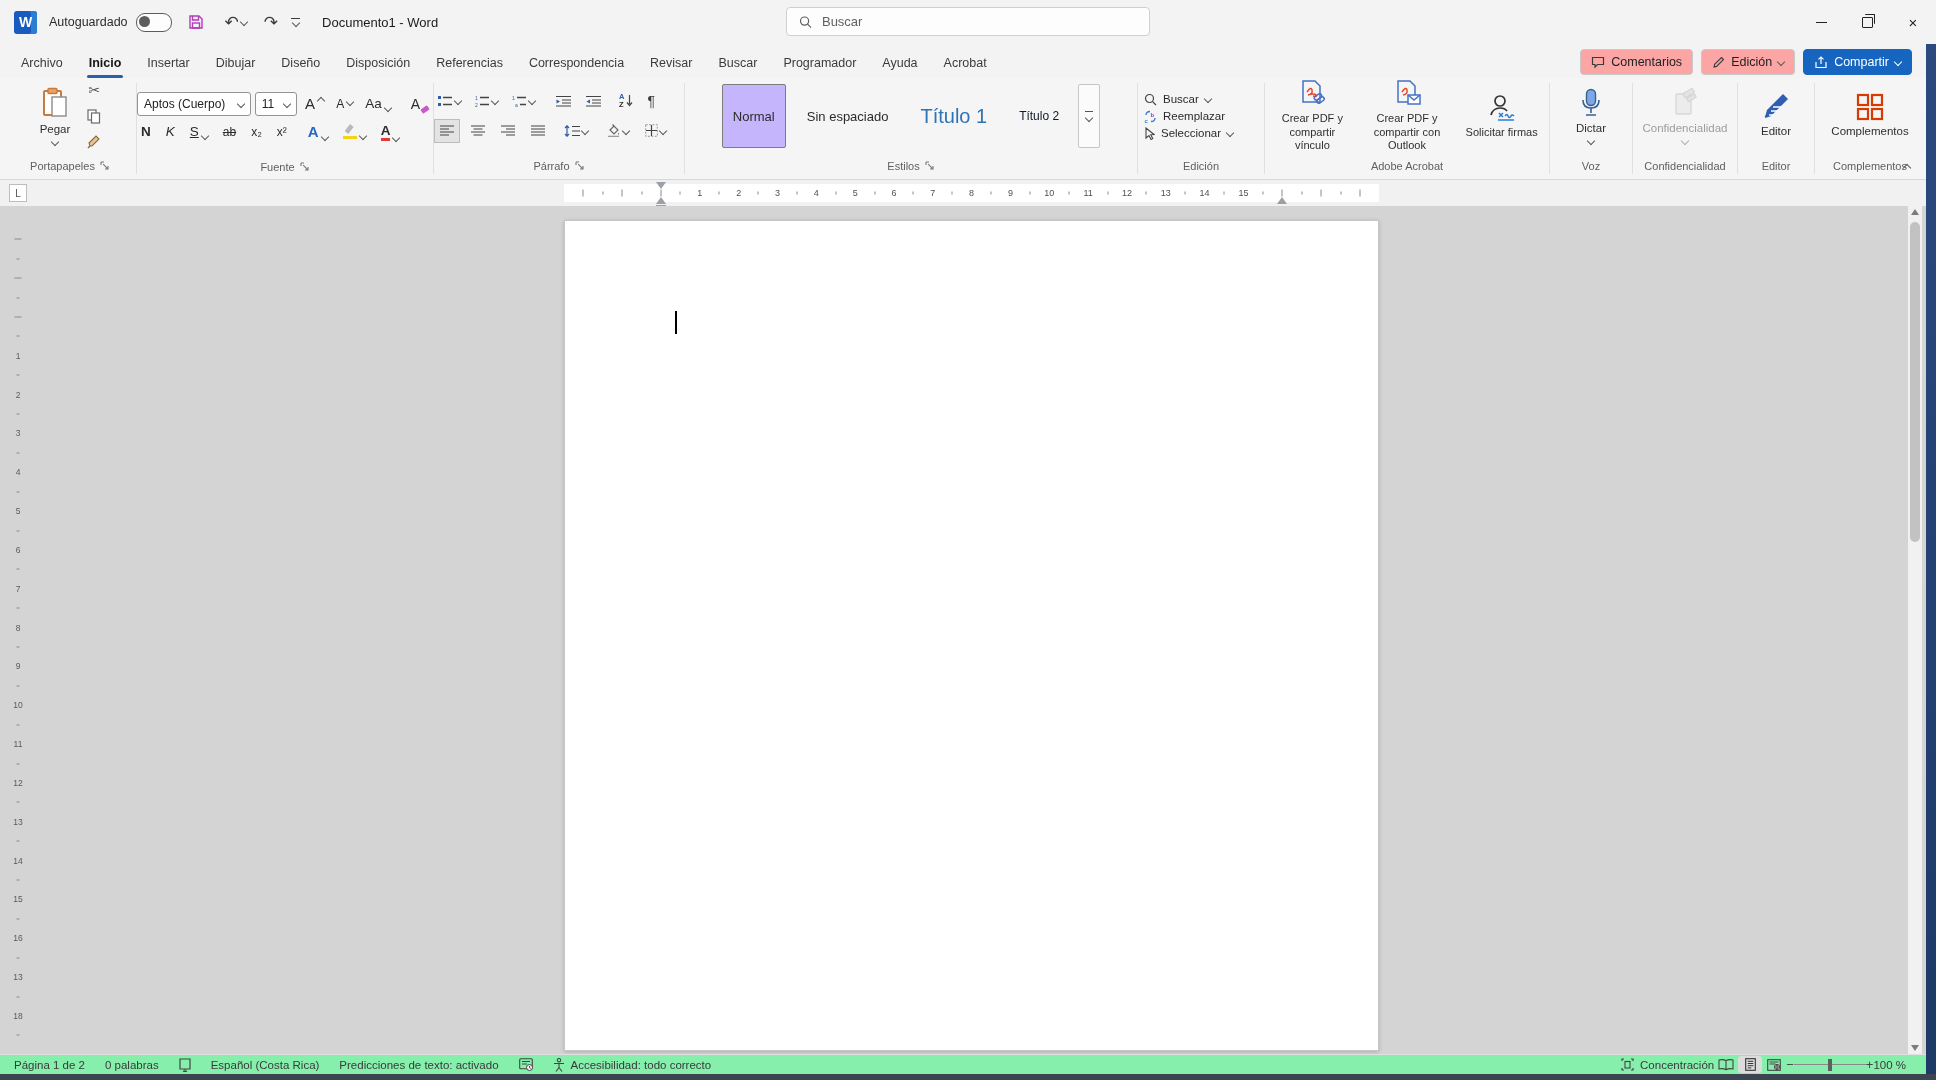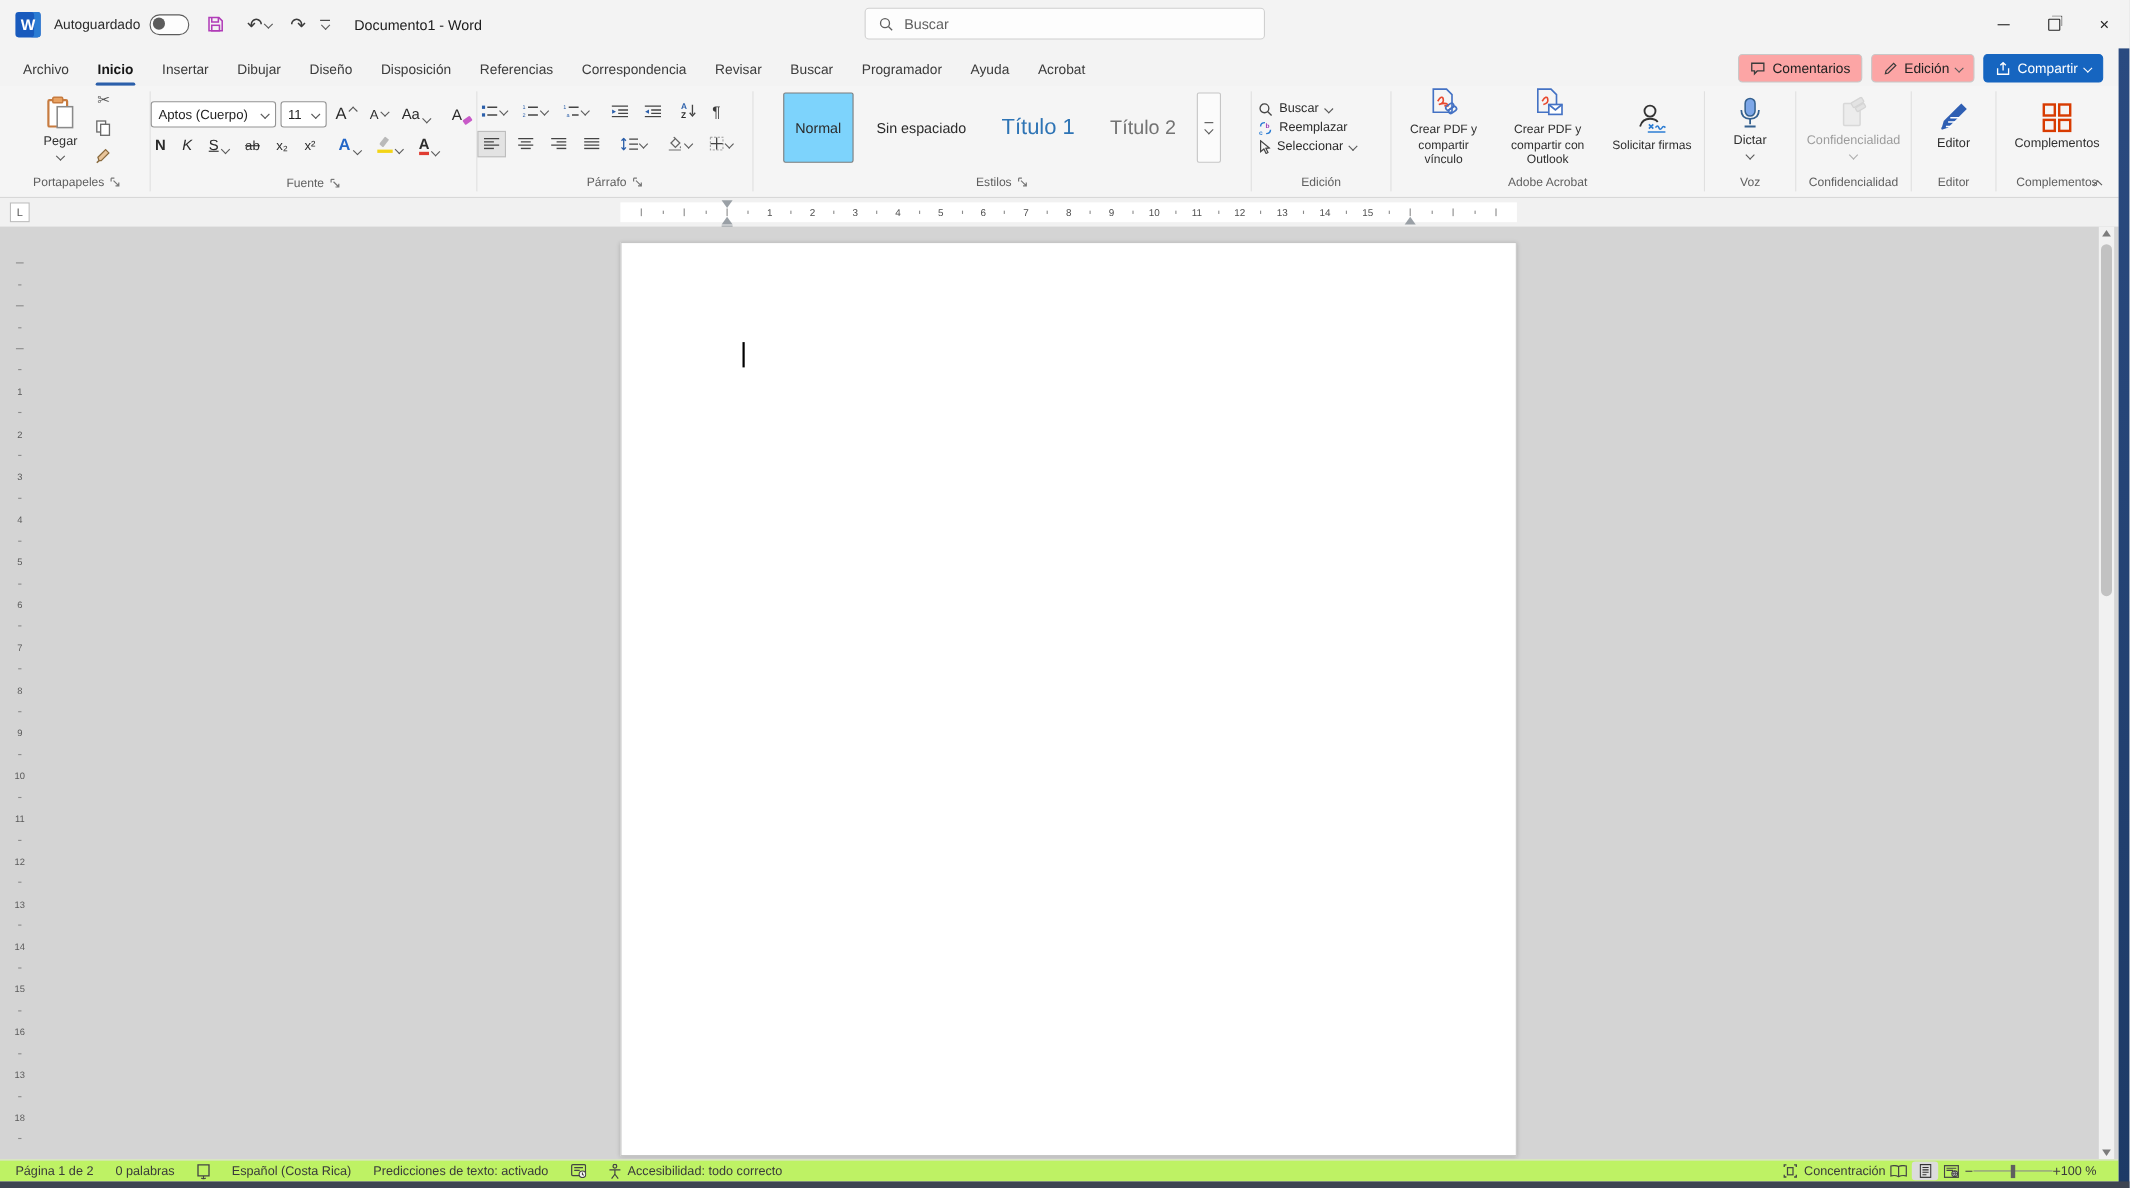--- a/index.html
+++ b/index.html
@@ -74,25 +74,25 @@
   
   .g-para{width:250px;}
   .g-para .grp-content{flex-direction:column;align-items:stretch;justify-content:center;gap:7px;}
   .sorttxt{display:flex;flex-direction:column;font-size:7.5px;font-weight:700;color:#2b2b2b;line-height:1;}
   .pilcrow{font-size:14px;color:#3c3c3c;}
   .align.sel{background:#e3e3e3;border:1px solid #bdbdbd;}
   
   .g-styles{width:452px;}
   .g-styles .grp-content{gap:8px;justify-content:center;}
   .styletile{height:62px;display:flex;align-items:center;justify-content:center;padding:0 10px;border:1px solid transparent;border-radius:2px;}
-  .styletile.active{background:#7dd3fc;border-color:#7c7c7c;}
+  .styletile.active{background:#c4b5fd;border-color:#7c7c7c;}
   .stylegrid{display:flex;align-items:center;gap:10px;}
   .st-name{font-size:13px;color:#2b2b2b;white-space:nowrap;}
   .i2 .st-name{color:#2e74b5;font-size:20px;}
-  .i3 .st-name{color:#737373;font-size:18px;}
+  .i3 .st-name{color:#0f172a;font-size:12px;}
   .gallery{width:20px;height:62px;border:1px solid #c6c6c6;border-radius:2px;background:#fbfbfb;display:flex;flex-direction:column;align-items:center;justify-content:center;gap:3px;}
   .gallery i{width:8px;height:0;border-top:1.2px solid #555;}
   
   .g-edit{width:126px;}
   .g-edit .grp-content{flex-direction:column;align-items:flex-start;justify-content:center;gap:4px;padding-left:6px;}
   .edititem{display:flex;align-items:center;gap:6px;font-size:11.5px;color:#2b2b2b;}
   
   .g-acro{width:284px;}
   .g-acro .grp-content{justify-content:space-around;}
   .g-acro .bigbtn{width:92px;font-size:11px;}
@@ -120,21 +120,21 @@
   .vruler .rnum{transform:translate(-50%,-50%);font-size:8.5px;color:#5a5a5a;}
   .vruler .rtick{width:7px;height:1px;background:#8a8a8a;transform:translate(-50%,-50%);}
   .vruler .rtick.s{width:3px;}
   .page{position:absolute;left:564px;top:14px;width:815px;height:831px;background:#fff;border:1px solid #c6c6c6;box-shadow:0 1px 4px rgba(0,0,0,.18);box-sizing:border-box;}
   .caret{position:absolute;left:110px;top:90px;width:1.5px;height:23px;background:#000;}
   .vscroll{position:absolute;right:4px;top:0;width:14px;height:848px;background:#f1f1f1;}
   .scr-up{position:absolute;top:3px;left:50%;transform:translateX(-50%);width:0;height:0;border-left:4px solid transparent;border-right:4px solid transparent;border-bottom:6px solid #7c7c7c;}
   .scr-dn{position:absolute;bottom:3px;left:50%;transform:translateX(-50%);width:0;height:0;border-left:4px solid transparent;border-right:4px solid transparent;border-top:6px solid #7c7c7c;}
   .scr-thumb{position:absolute;top:16px;left:2px;width:10px;height:320px;background:#c2c2c2;border-radius:5px;}
   
-  .statusbar{position:absolute;left:0;top:1054px;width:1926px;height:20px;background:#bef264;border-top:1px solid #e0e0e0;display:flex;align-items:center;font-size:11.5px;color:#3a3a3a;box-sizing:border-box;padding:0 14px;}
+  .statusbar{position:absolute;left:0;top:1054px;width:1926px;height:20px;background:#86efac;border-top:1px solid #e0e0e0;display:flex;align-items:center;font-size:11.5px;color:#3a3a3a;box-sizing:border-box;padding:0 14px;}
   .sb-left{display:flex;align-items:center;gap:20px;}
   .sb-right{margin-left:auto;display:flex;align-items:center;gap:0;padding-right:6px;}
   .sb-item{display:flex;align-items:center;gap:6px;white-space:nowrap;}
   .viewbtn{width:24px;height:17px;display:grid;place-items:center;border-radius:3px;}
   .viewbtn.sel{background:#dcdcdc;}
   .zoomtrack{position:relative;width:72px;height:1px;background:#8a8a8a;}
   .zoomthumb{position:absolute;left:50%;top:50%;transform:translate(-50%,-50%);width:4px;height:12px;background:#5f5f5f;}
   .zoomsign{font-size:13px;color:#444;}
   
   .rightstrip{position:absolute;left:1926px;top:44px;width:10px;height:1036px;background:linear-gradient(180deg,#2a4a80,#1d3a66);}

